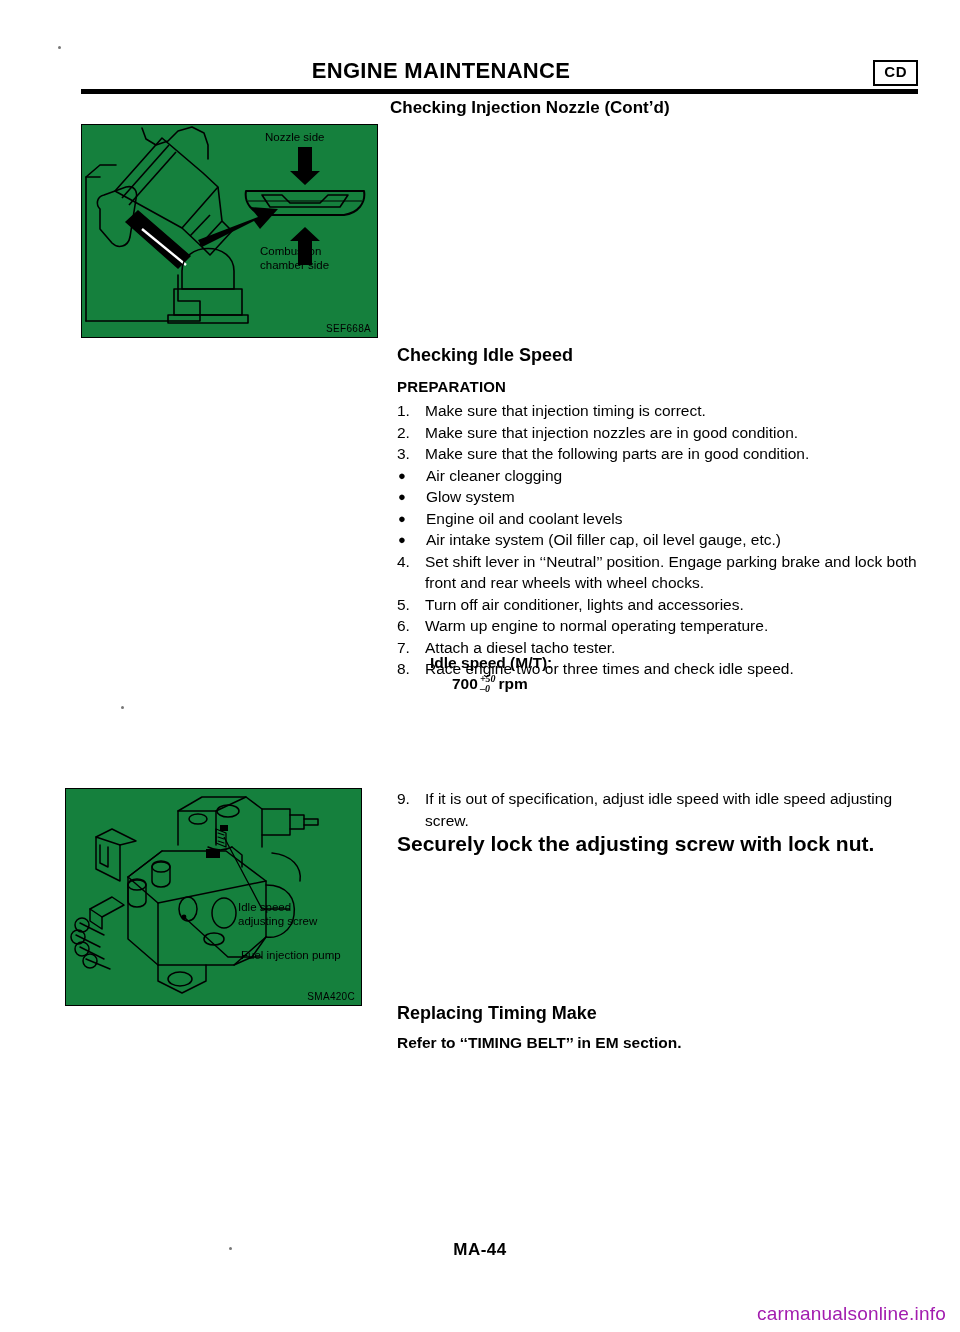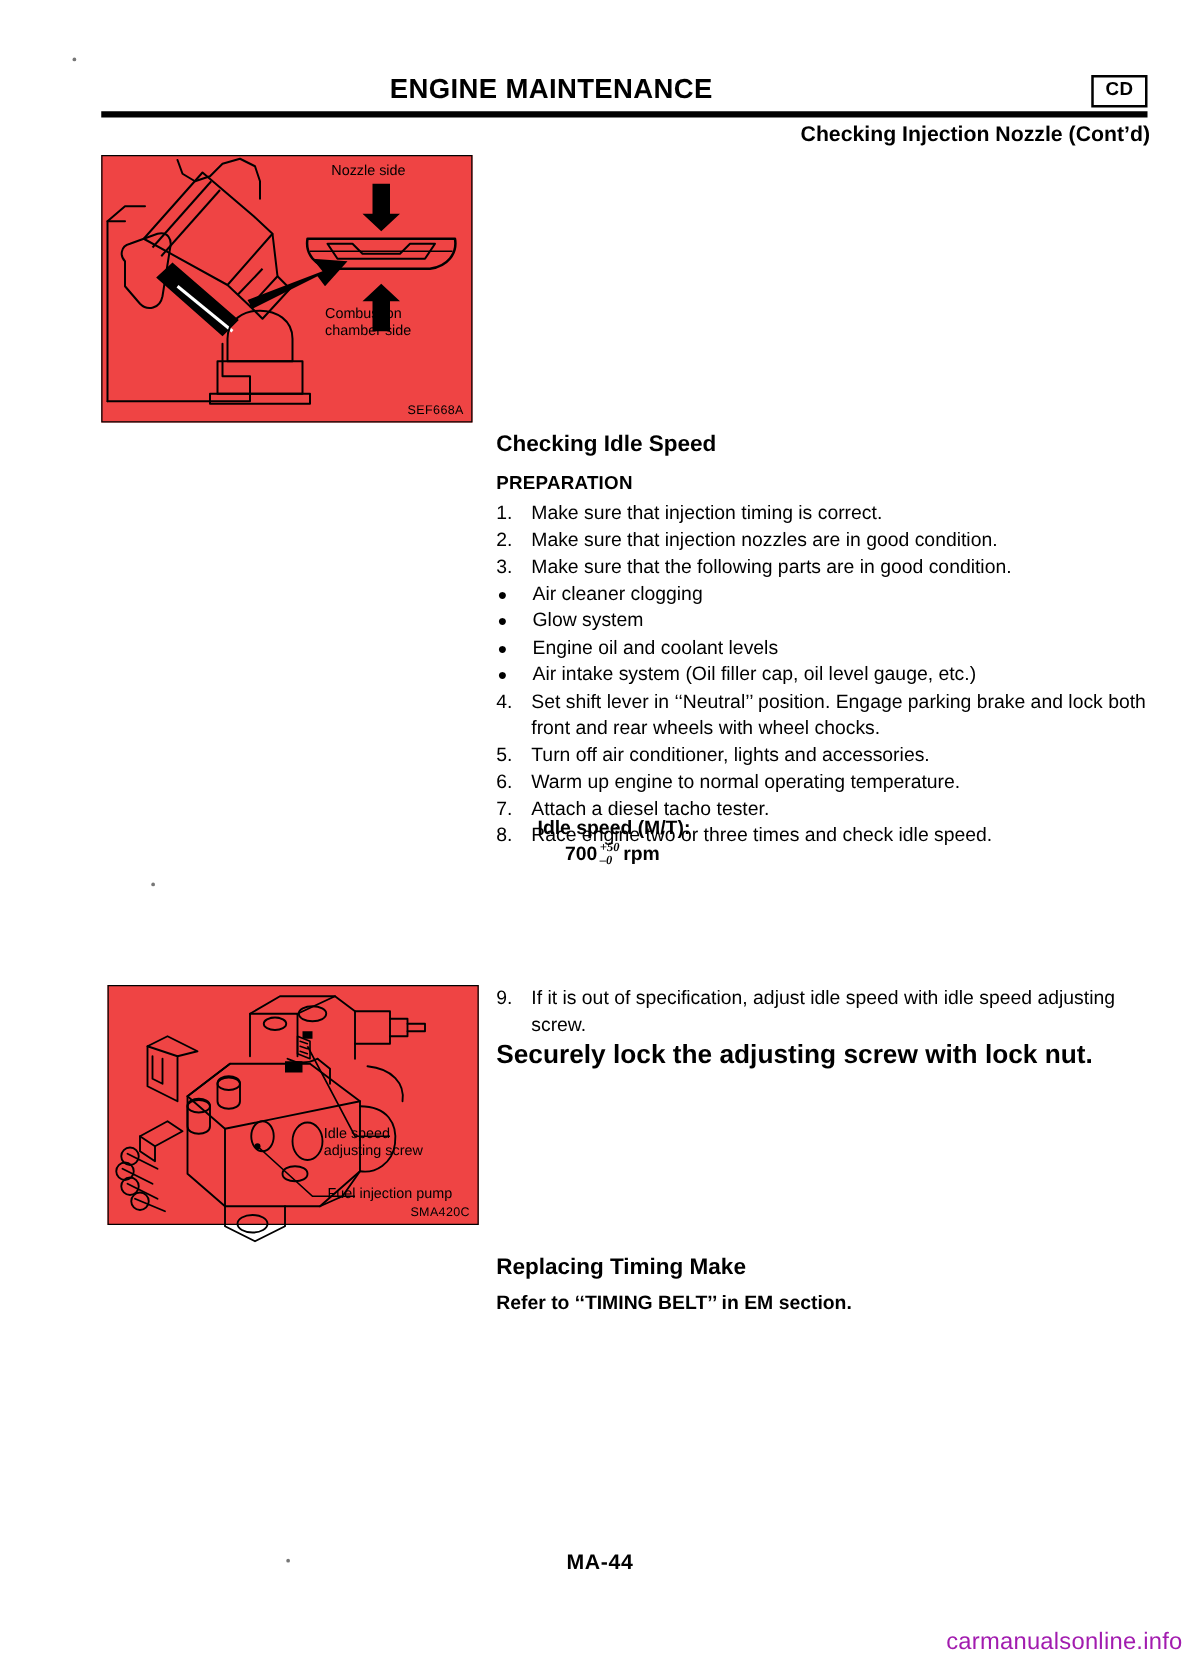--- a/index.html
+++ b/index.html
@@ -44,44 +44,43 @@
     top: 89px;
     width: 837px;
     height: 5px;
     background: #000;
   }
   #header-subtitle {
     position: absolute;
     left: 390px;
     top: 98px;
     width: 530px;
-    text-align: right;
+    text-align: left;
     font-size: 17px;
     font-weight: bold;
   }
 
   
   .figure-box {
     position: absolute;
     border: 1.5px solid #000;
-    background: #ef4444;
+    background: #15803d;
     box-sizing: border-box;
   }
   #figure-nozzle-washer {
     left: 81px;
     top: 124px;
     width: 297px;
     height: 214px;
   }
   #figure-injection-pump {
-    left: 86px;
+    left: 65px;
     top: 788px;
     width: 297px;
-    height: 192px;
-    text-align: right;
+    height: 218px;
   }
   .figure-id {
     position: absolute;
     right: 6px;
     bottom: 3px;
     font-size: 10px;
     letter-spacing: 0.3px;
     font-family: "Liberation Sans", sans-serif;
   }
   .fig-label {

